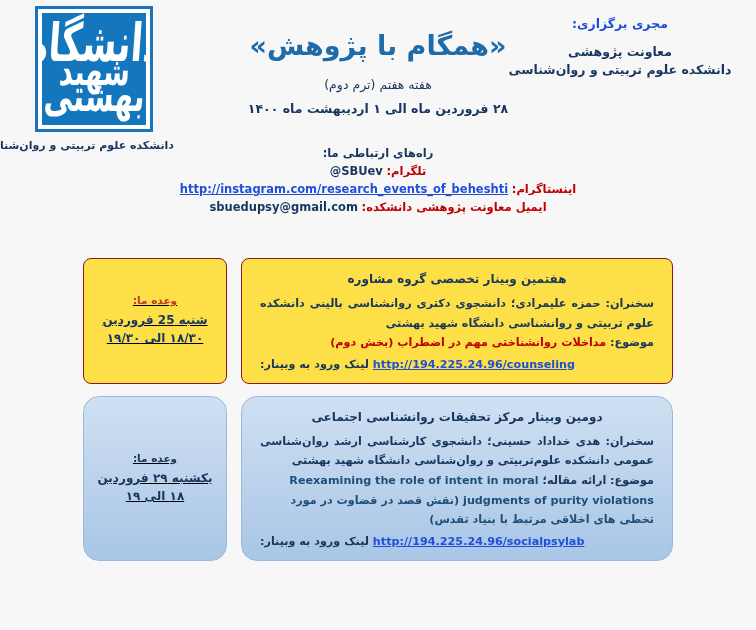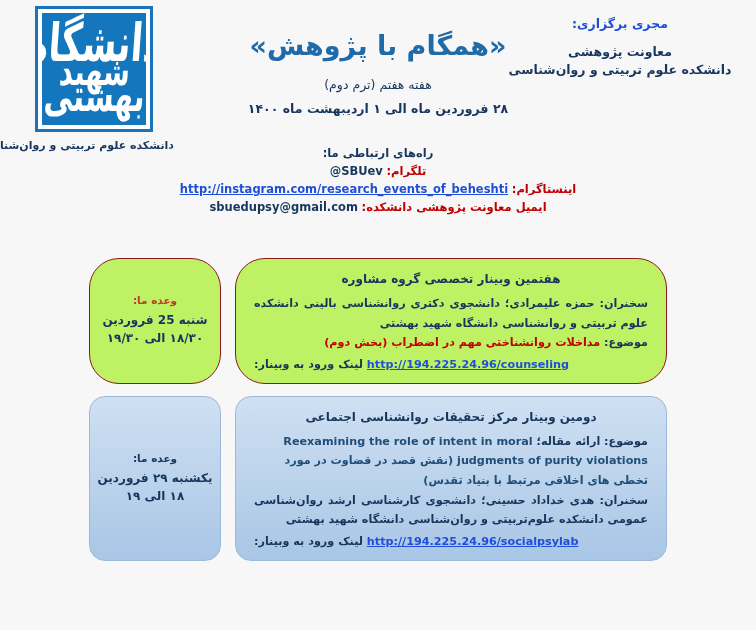--- a/index.html
+++ b/index.html
@@ -172,37 +172,38 @@
     margin-bottom: 12px;
   }
   .card-main {
     width: 432px;
     box-sizing: border-box;
     padding: 13px 18px 12px 18px;
     direction: rtl;
     text-align: right;
   }
   .card-date {
-    width: 132px;
+    width: 144px;
     box-sizing: border-box;
     direction: rtl;
     text-align: center;
     display: flex;
     flex-direction: column;
     align-items: center;
     justify-content: center;
     padding: 10px 6px;
+    text-decoration: underline;
   }
 
   
   .pink .card-main,
   .pink .card-date {
-    background: #bef264;
+    background: #fde047;
     border: 1.4px solid #8c1a1a;
-    border-radius: 30px;
+    border-radius: 8px;
   }
   .pink .card-heading { color: #17365d; }
   .pink .topic-val    { color: #c00000; }
   .pink .date-label   { color: #c0392b; }
 
   
   .blue .card-main,
   .blue .card-date {
     background: linear-gradient(180deg, #cfe0f2 0%, #a9c6e6 100%);
     border: 1px solid #9db9d8;
@@ -335,31 +336,31 @@
       <div class="date-label">وعده ما:</div>
       <div class="date-line">شنبه 25 فروردین</div>
       <div class="date-line">۱۸/۳۰ الی ۱۹/۳۰</div>
     </div>
   </div>
 
   <div class="card-row blue">
     <div class="card-main">
       <div class="card-heading">دومین وبینار مرکز تحقیقات روانشناسی اجتماعی</div>
 
+      <div class="card-line speaker-line">
+        <span class="lbl">سخنران:</span>
+        <span>هدی خداداد حسینی؛ دانشجوی کارشناسی ارشد روان‌شناسی عمومی دانشکده علوم‌تربیتی و روان‌شناسی دانشگاه شهید بهشتی</span>
+      </div>
+
       <div class="card-line">
         <span class="lbl">موضوع: ارائه مقاله؛</span>
         <span class="topic-val en">Reexamining the role of intent in moral judgments of purity violations</span>
         <span class="topic-val">(نقش قصد در قضاوت در مورد تخطی های اخلاقی مرتبط با بنیاد تقدس)</span>
       </div>
 
-      <div class="card-line speaker-line">
-        <span class="lbl">سخنران:</span>
-        <span>هدی خداداد حسینی؛ دانشجوی کارشناسی ارشد روان‌شناسی عمومی دانشکده علوم‌تربیتی و روان‌شناسی دانشگاه شهید بهشتی</span>
-      </div>
-
       <div class="card-link">
         <span class="url">http://194.225.24.96/socialpsylab</span>
         <span>لینک ورود به وبینار:</span>
       </div>
     </div>
 
     <div class="card-date">
       <div class="date-label">وعده ما:</div>
       <div class="date-line">یکشنبه ۲۹ فروردین</div>
       <div class="date-line">۱۸ الی ۱۹</div>

